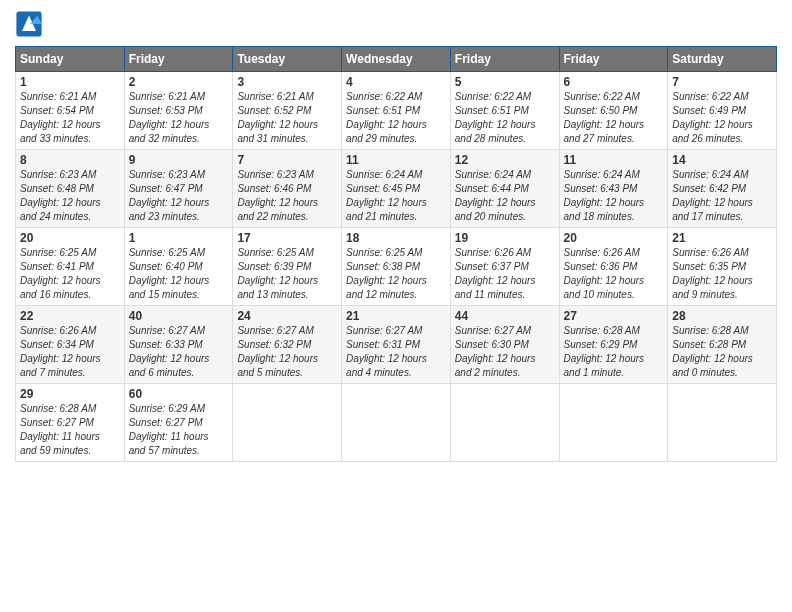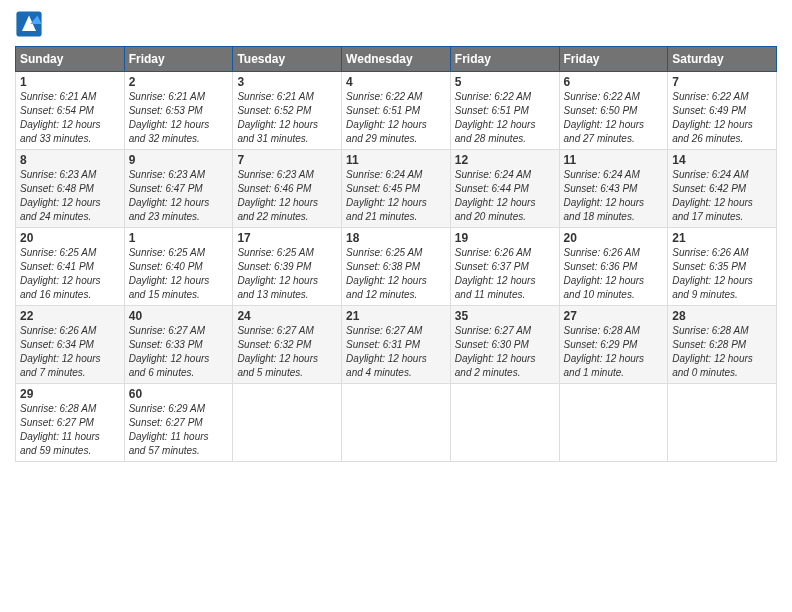--- a/index.html
+++ b/index.html
@@ -306,21 +306,21 @@
 and 5 minutes.</div>
           </td>
           <td>
             <span class="day-num">21</span>
             <div class="day-info" style="white-space: pre-line;">Sunrise: 6:27 AM
 Sunset: 6:31 PM
 Daylight: 12 hours
 and 4 minutes.</div>
           </td>
           <td>
-            <span class="day-num">35</span>
+            <span class="day-num">44</span>
             <div class="day-info" style="white-space: pre-line;">Sunrise: 6:27 AM
 Sunset: 6:30 PM
 Daylight: 12 hours
 and 2 minutes.</div>
           </td>
           <td>
             <span class="day-num">27</span>
             <div class="day-info" style="white-space: pre-line;">Sunrise: 6:28 AM
 Sunset: 6:29 PM
 Daylight: 12 hours

